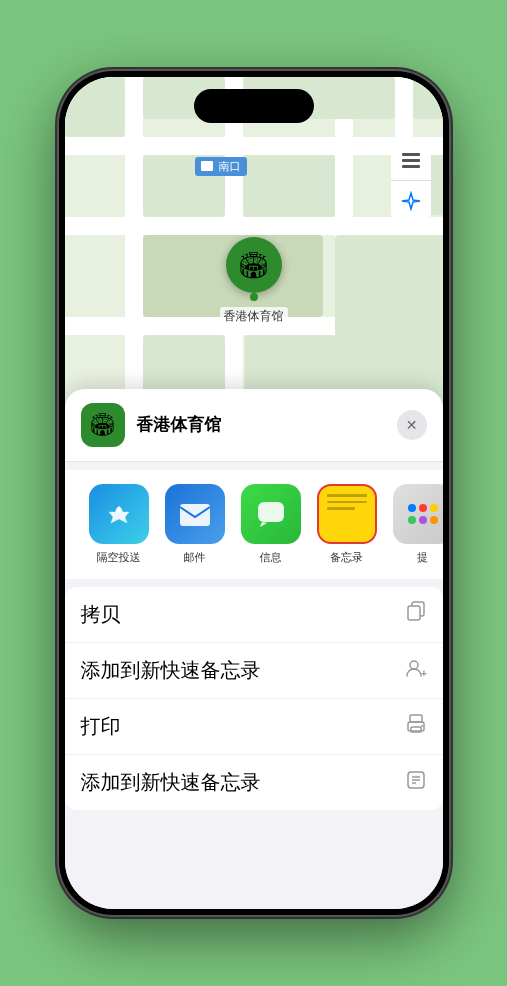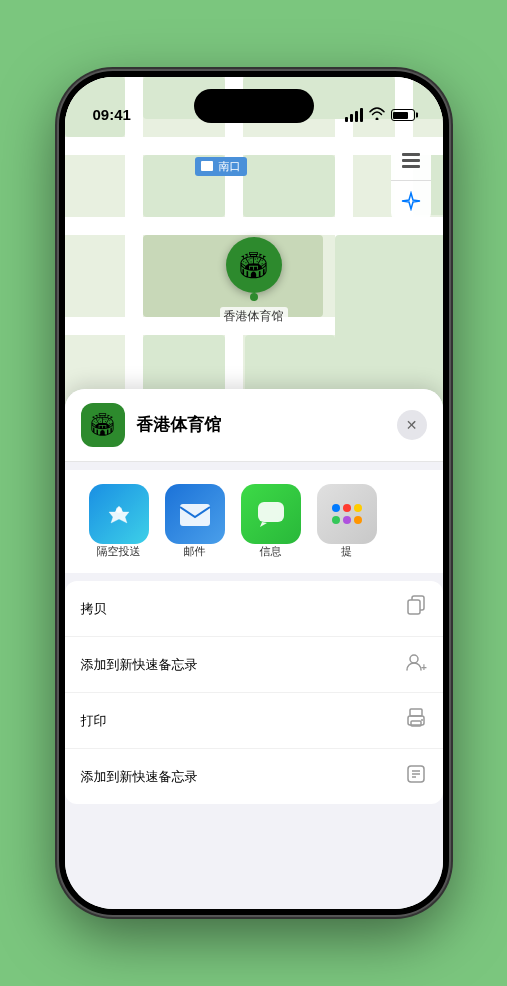--- a/index.html
+++ b/index.html
@@ -340,20 +340,21 @@
       margin-top: 8px;
       scrollbar-width: none;
     }
 
     .share-row::-webkit-scrollbar { display: none; }
 
     .share-item {
       display: flex;
       flex-direction: column;
       align-items: center;
+      gap: 6px;
       min-width: 76px;
       cursor: pointer;
     }
 
     .share-item-icon {
       width: 60px;
       height: 60px;
       border-radius: 14px;
       display: flex;
       align-items: center;
@@ -409,21 +410,21 @@
       padding: 14px 16px;
       border-bottom: 1px solid #f0f0f0;
       cursor: pointer;
     }
 
     .action-item:last-child {
       border-bottom: none;
     }
 
     .action-label {
-      font-size: 13px;
+      font-size: 20px;
       color: #000;
     }
 
     .action-icon {
       font-size: 20px;
       color: #888;
     }
 
     
     .home-indicator {
@@ -439,41 +440,20 @@
     }
   </style>
 </head>
 <body>
 
 <div class="phone-frame">
   <div class="phone-screen">
 
     <div class="dynamic-island"></div>
 
-    <div class="status-bar">
-      <div class="status-time">09:41</div>
-      <div class="status-icons">
-        <div class="signal-bars">
-          <div class="signal-bar" style="height:5px;"></div>
-          <div class="signal-bar" style="height:8px;"></div>
-          <div class="signal-bar" style="height:11px;"></div>
-          <div class="signal-bar" style="height:14px;"></div>
-        </div>
-        <span class="wifi-icon">
-          <svg width="16" height="13" viewBox="0 0 16 13">
-            <path d="M8 10.5a1.5 1.5 0 1 1 0 3 1.5 1.5 0 0 1 0-3z" fill="#000"></path>
-            <path d="M3.5 7.5C5 5.8 6.4 5 8 5s3 .8 4.5 2.5" stroke="#000" stroke-width="1.5" fill="none" stroke-linecap="round"></path>
-            <path d="M1 4.8C3.2 2.3 5.5 1 8 1s4.8 1.3 7 3.8" stroke="#000" stroke-width="1.5" fill="none" stroke-linecap="round"></path>
-          </svg>
-        </span>
-        <div class="battery-icon">
-          <div class="battery-fill"></div>
-        </div>
-      </div>
-    </div>
 
     <div class="map-area">
       <div class="map-bg">
 
         <div class="map-road-h" style="top:60px;left:0;right:0;"></div>
         <div class="map-road-h" style="top:140px;left:0;right:0;"></div>
         <div class="map-road-h" style="top:240px;left:0;right:0;"></div>
         <div class="map-road-h" style="top:330px;left:0;right:0;"></div>
         <div class="map-road-v" style="left:60px;top:0;bottom:0;"></div>
         <div class="map-road-v" style="left:160px;top:0;bottom:0;"></div>
@@ -559,20 +539,30 @@
         <div class="share-item">
           <div class="share-item-icon messages">
             <svg width="34" height="34" viewBox="0 0 34 34">
               <rect x="4" y="5" width="26" height="20" rx="6" fill="rgba(255,255,255,0.9)"></rect>
               <path d="M8 25 L6 30 L13 26" fill="rgba(255,255,255,0.9)"></path>
             </svg>
           </div>
           <span class="share-item-label">信息</span>
         </div>
 
+        <div class="share-item">
+          <div class="share-item-icon notes" style="position:relative; overflow:hidden;">
+            <div style="position:absolute;top:8px;left:8px;right:8px;display:flex;flex-direction:column;gap:4px;">
+              <div style="height:2.5px;background:rgba(0,0,0,0.25);border-radius:1px;"></div>
+              <div style="height:2.5px;background:rgba(0,0,0,0.25);border-radius:1px;"></div>
+              <div style="height:2.5px;background:rgba(0,0,0,0.25);border-radius:1px;width:70%;"></div>
+            </div>
+          </div>
+          <span class="share-item-label">备忘录</span>
+        </div>
 
         <div class="share-item">
           <div class="share-item-icon more">
             <div style="display:flex;flex-direction:column;gap:4px;align-items:center;">
               <div style="display:flex;gap:3px;">
                 <div style="width:8px;height:8px;border-radius:50%;background:#007aff;"></div>
                 <div style="width:8px;height:8px;border-radius:50%;background:#ff3b30;"></div>
                 <div style="width:8px;height:8px;border-radius:50%;background:#ffcc00;"></div>
               </div>
               <div style="display:flex;gap:3px;">

